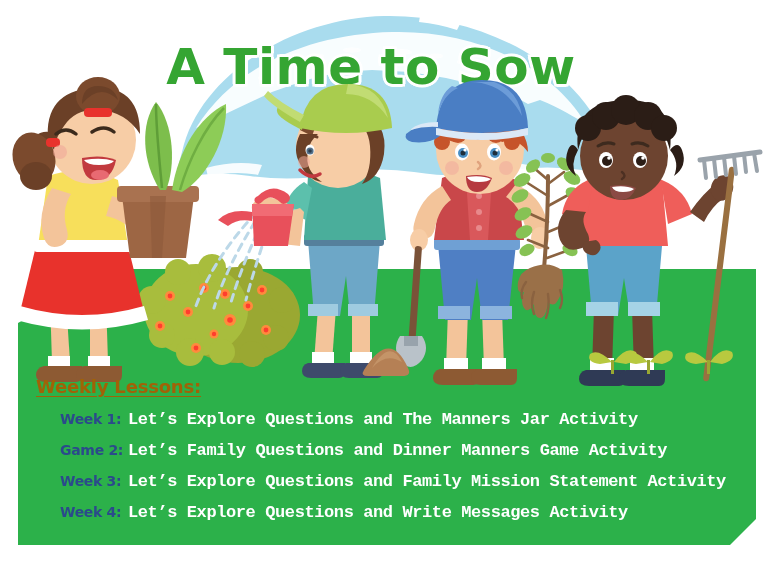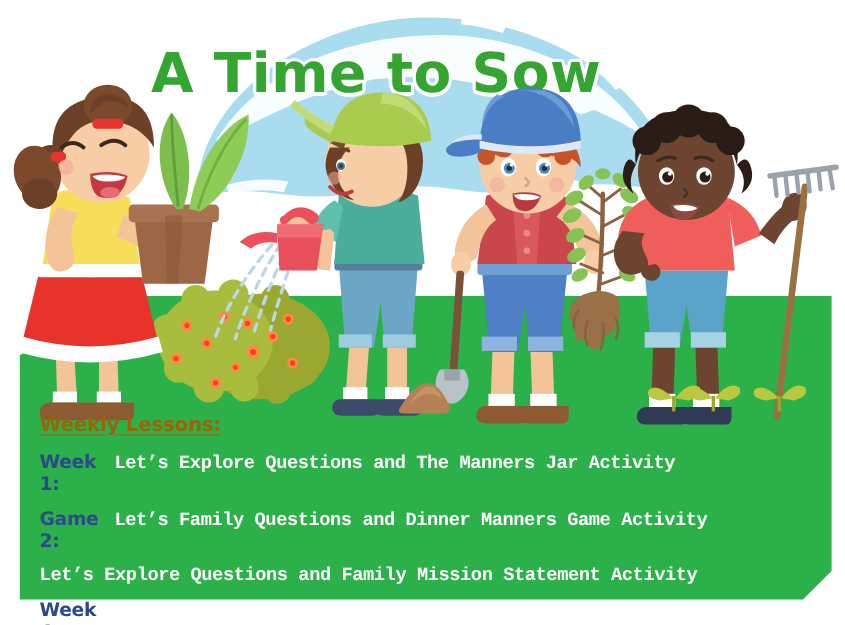--- a/index.html
+++ b/index.html
@@ -6,21 +6,21 @@
   body{
     width:768px;height:568px;overflow:hidden;background:#ffffff;
     font-family:"Liberation Sans", sans-serif;
   }
   .poster{position:relative;width:768px;height:568px;background:#ffffff;overflow:hidden;}
 
   
   .sky{position:absolute;left:0;top:0;width:768px;height:200px;}
 
   
-  .title-wrap{position:absolute;left:0;top:38px;width:684px;text-align:center;}
+  .title-wrap{position:absolute;left:0;top:38px;width:684px;text-align:center;padding-left:29px;}
   .title{
     display:inline-block;
     font-family:"DejaVu Sans", sans-serif;
     font-size:50px;font-weight:bold;
     color:#35a532;
     letter-spacing:0.5px;
     -webkit-text-stroke:5px #ffffff;
     paint-order:stroke fill;
     text-shadow:
        3px 0 0 #fff, -3px 0 0 #fff, 0 3px 0 #fff, 0 -3px 0 #fff,
@@ -37,22 +37,22 @@
   .lessons{position:absolute;left:36px;top:376px;width:700px;}
   .lessons-head{
     font-family:"DejaVu Sans", sans-serif;
     font-size:18px;font-weight:bold;color:#a16207;
     text-decoration:underline;text-underline-offset:3px;
     letter-spacing:-0.2px;margin:0 0 13px 0;
   }
   .lesson-row{display:flex;align-items:baseline;margin-bottom:12px;}
   .wk{
     font-family:"DejaVu Sans", sans-serif;
-    font-size:17px;font-weight:bold;color:#2b4a8b;
-    width:68px;flex:0 0 68px;letter-spacing:-0.3px;
+    font-size:14px;font-weight:bold;color:#2b4a8b;
+    width:68px;flex:0 0 68px;letter-spacing:-0.3px;margin-left:24px;
   }
   .ltxt{
     font-family:Liberation Mono, monospace;
     font-size:17px;font-weight:bold;color:#ffffff;letter-spacing:-0.4px;
     white-space:nowrap;
   }
 </style>
 </head>
 <body>
 
@@ -454,20 +454,21 @@
 
     <div class="lesson-row">
       <span class="wk">Week 1:</span>
       <span class="ltxt">Let’s Explore Questions and The Manners Jar Activity</span>
     </div>
     <div class="lesson-row">
       <span class="wk">Game 2:</span>
       <span class="ltxt">Let’s Family Questions and Dinner Manners Game Activity</span>
     </div>
     <div class="lesson-row">
+      <span class="wk">Week 3:</span>
       <span class="ltxt">Let’s Explore Questions and Family Mission Statement Activity</span>
     </div>
     <div class="lesson-row">
       <span class="wk">Week 4:</span>
       <span class="ltxt">Let’s Explore Questions and Write Messages Activity</span>
     </div>
   </div>
 
 </div>
 

